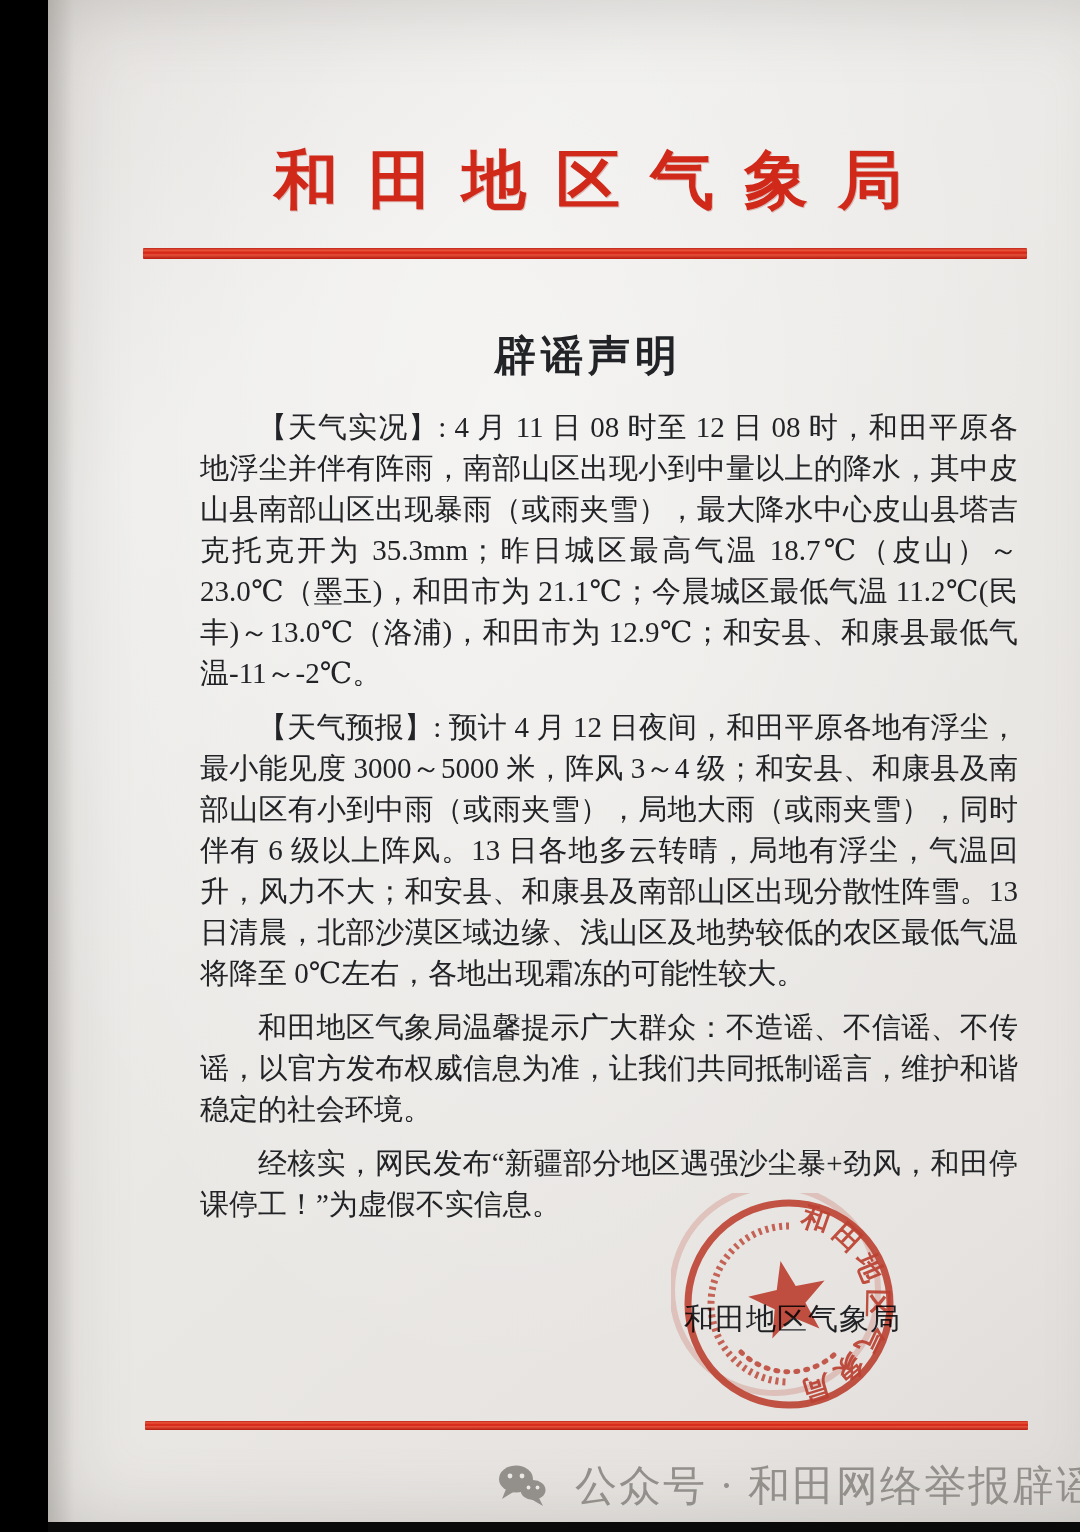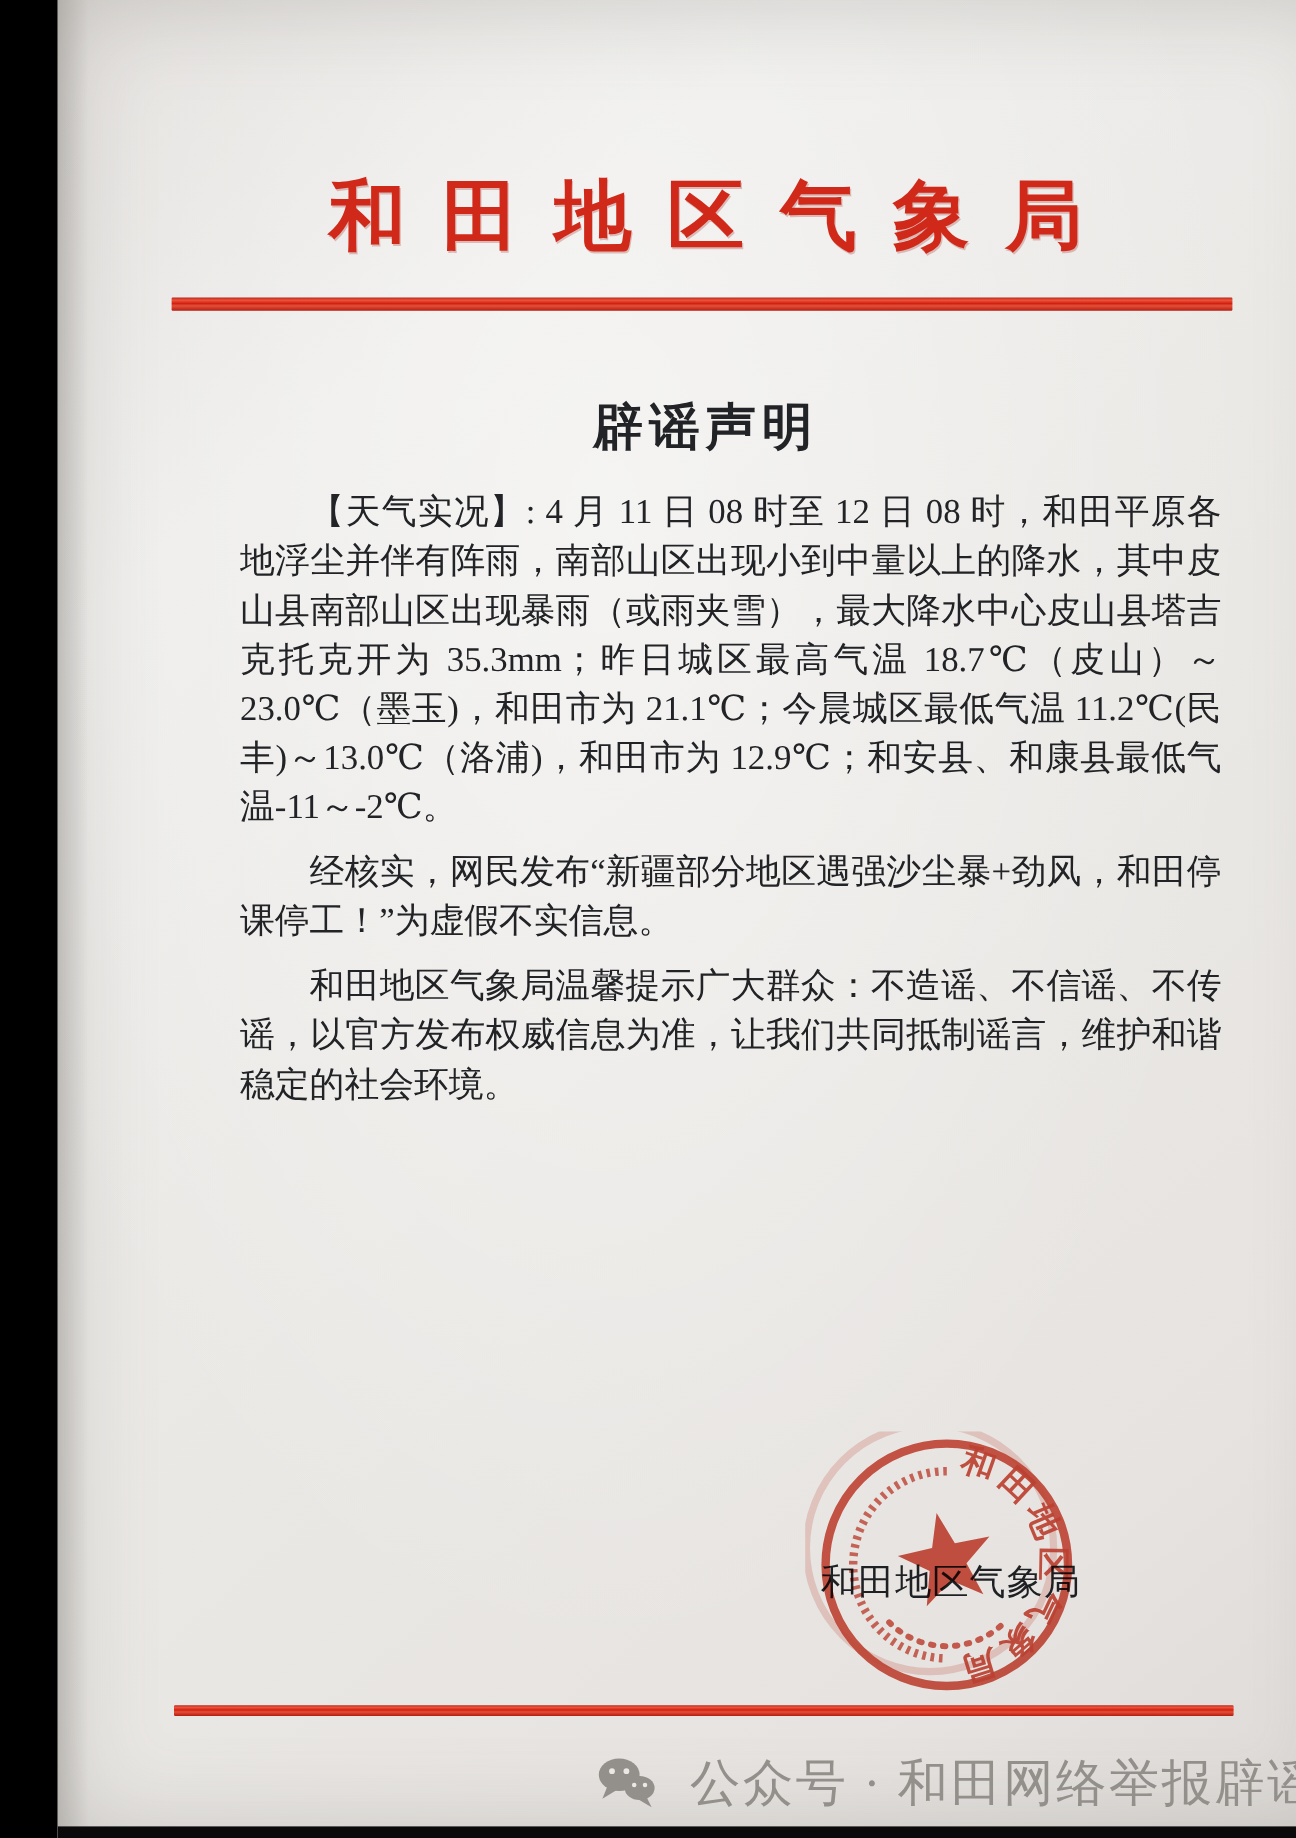--- a/index.html
+++ b/index.html
@@ -62,22 +62,23 @@
 
 <div class="page">
 
   <h1 class="org-title">和田地区气象局</h1>
   <div class="rule rule-top"></div>
 
   <h2 class="doc-title">辟谣声明</h2>
 
   <div class="body-text">
     <p>【天气实况】: 4 月 11 日 08 时至 12 日 08 时，和田平原各地浮尘并伴有阵雨，南部山区出现小到中量以上的降水，其中皮山县南部山区出现暴雨（或雨夹雪），最大降水中心皮山县塔吉克托克开为 35.3mm；昨日城区最高气温 18.7℃（皮山）～23.0℃（墨玉)，和田市为 21.1℃；今晨城区最低气温 11.2℃(民丰)～13.0℃（洛浦)，和田市为 12.9℃；和安县、和康县最低气温-11～-2℃。</p>
+    <p>【天气预报】: 预计 4 月 12 日夜间，和田平原各地有浮尘，最小能见度 3000～5000 米，阵风 3～4 级；和安县、和康县及南部山区有小到中雨（或雨夹雪），局地大雨（或雨夹雪），同时伴有 6 级以上阵风。13 日各地多云转晴，局地有浮尘，气温回升，风力不大；和安县、和康县及南部山区出现分散性阵雪。13 日清晨，北部沙漠区域边缘、浅山区及地势较低的农区最低气温将降至 0℃左右，各地出现霜冻的可能性较大。</p>
+    <p>和田地区气象局温馨提示广大群众：不造谣、不信谣、不传谣，以官方发布权威信息为准，让我们共同抵制谣言，维护和谐稳定的社会环境。</p>
     <p>经核实，网民发布“新疆部分地区遇强沙尘暴+劲风，和田停课停工！”为虚假不实信息。</p>
-    <p>和田地区气象局温馨提示广大群众：不造谣、不信谣、不传谣，以官方发布权威信息为准，让我们共同抵制谣言，维护和谐稳定的社会环境。</p>
   </div>
 
   <div class="signature-block">
     <div>和田地区气象局</div>
   </div>
 
   <svg class="seal" viewBox="0 0 236 226">
     <defs>
       <path id="sealTextArc" d="M 118 32 A 79 79 0 1 1 117.9 32" fill="none"></path>
     </defs>

